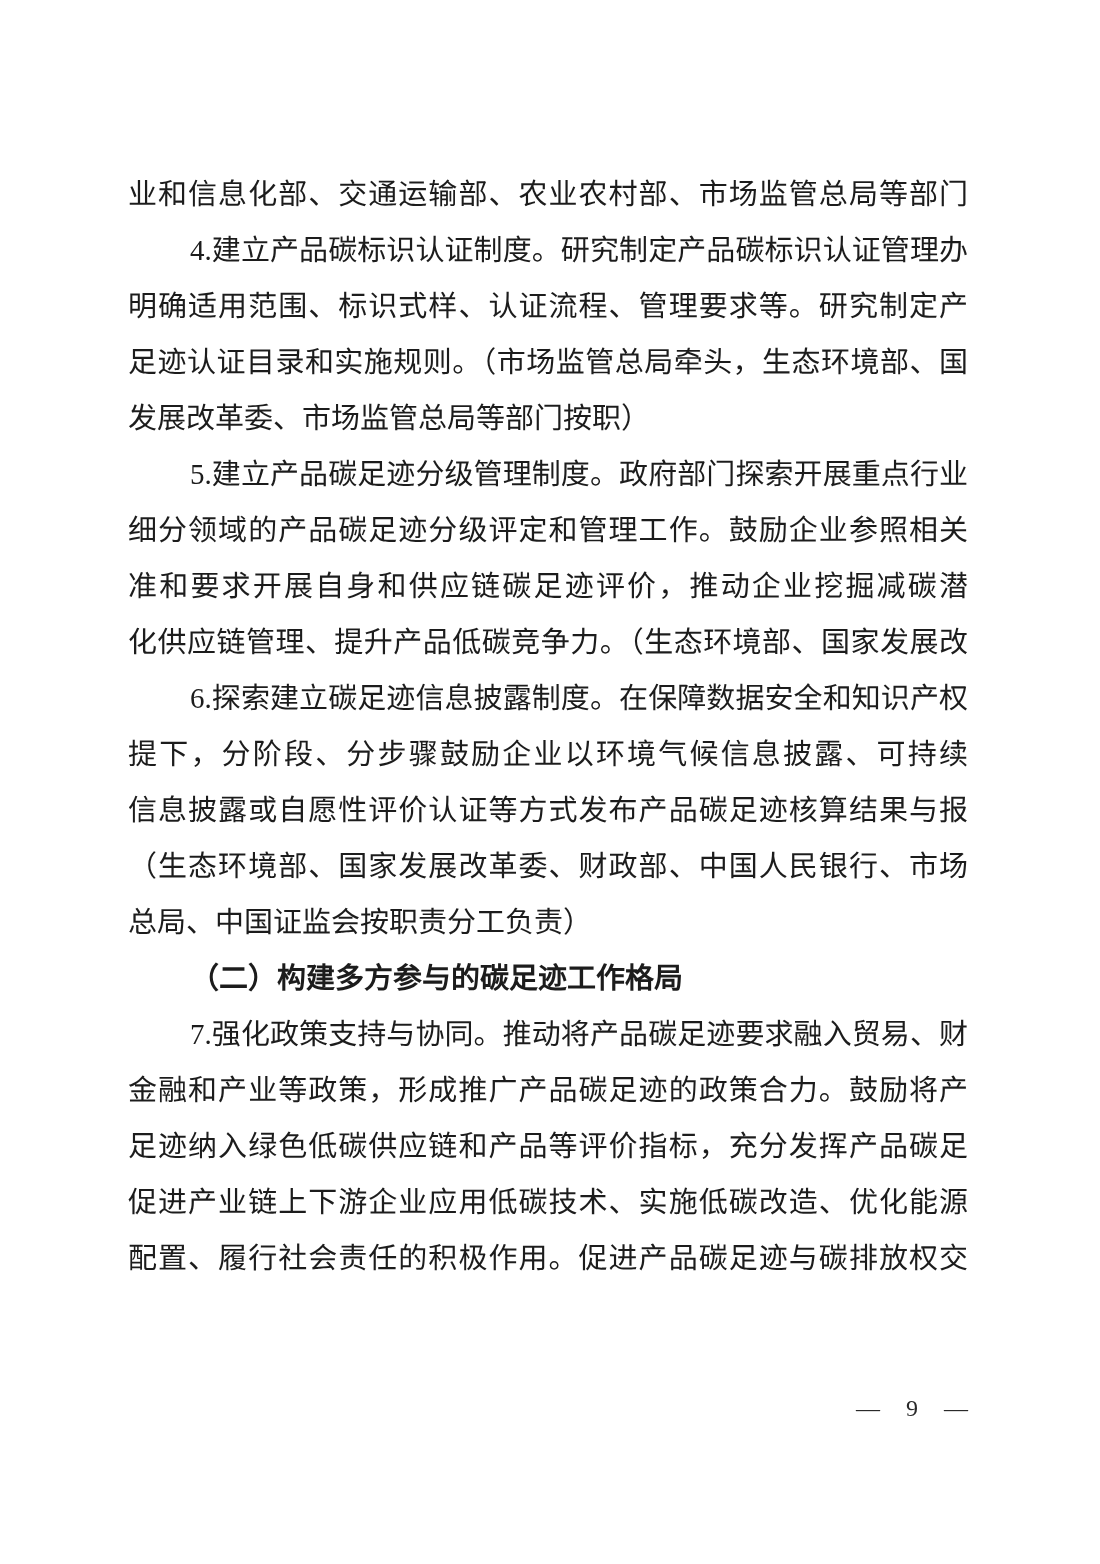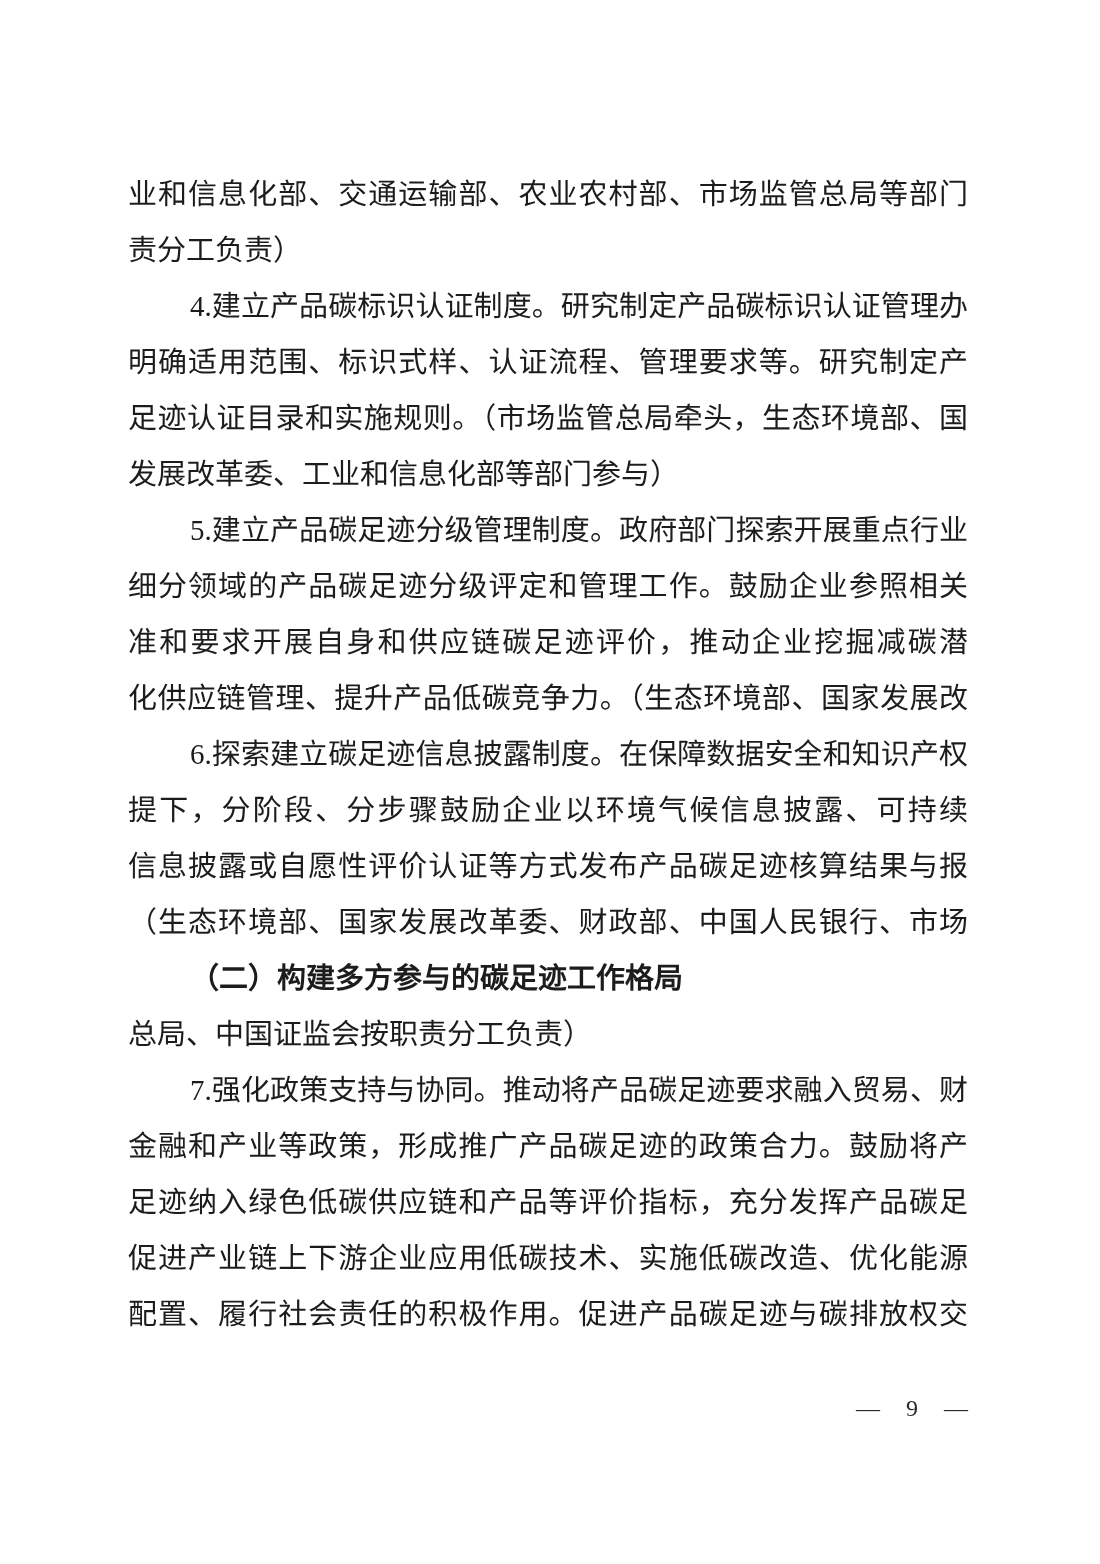--- a/index.html
+++ b/index.html
@@ -52,35 +52,34 @@
     line-height: 32px;
   }
 </style>
 </head>
 <body>
 
 <div class="page">
 
   <div class="textblock">
     <div class="line fill">业和信息化部、交通运输部、农业农村部、市场监管总局等部门按职</div>
-    <div class="line">责分工负责）</div>
     <div class="line fill indent">4.建立产品碳标识认证制度。研究制定产品碳标识认证管理办法，</div>
     <div class="line fill">明确适用范围、标识式样、认证流程、管理要求等。研究制定产品碳</div>
     <div class="line fill">足迹认证目录和实施规则。（市场监管总局牵头，生态环境部、国家</div>
-    <div class="line">发展改革委、工业和信息化部等部门参与）</div>
+    <div class="line">发展改革委、市场监管总局等部门按职）</div>
     <div class="line fill indent">5.建立产品碳足迹分级管理制度。政府部门探索开展重点行业和</div>
     <div class="line fill">细分领域的产品碳足迹分级评定和管理工作。鼓励企业参照相关标</div>
     <div class="line fill">准和要求开展自身和供应链碳足迹评价，推动企业挖掘减碳潜力、优</div>
     <div class="line fill">化供应链管理、提升产品低碳竞争力。（生态环境部、国家发展改革</div>
     <div class="line fill indent">6.探索建立碳足迹信息披露制度。在保障数据安全和知识产权前</div>
     <div class="line fill">提下，分阶段、分步骤鼓励企业以环境气候信息披露、可持续（发展）</div>
     <div class="line fill">信息披露或自愿性评价认证等方式发布产品碳足迹核算结果与报告。</div>
     <div class="line fill">（生态环境部、国家发展改革委、财政部、中国人民银行、市场监管</div>
+    <div class="line">总局、中国证监会按职责分工负责）</div>
     <div class="line indent bold">（二）构建多方参与的碳足迹工作格局</div>
-    <div class="line">总局、中国证监会按职责分工负责）</div>
     <div class="line fill indent">7.强化政策支持与协同。推动将产品碳足迹要求融入贸易、财政、</div>
     <div class="line fill">金融和产业等政策，形成推广产品碳足迹的政策合力。鼓励将产品碳</div>
     <div class="line fill">足迹纳入绿色低碳供应链和产品等评价指标，充分发挥产品碳足迹</div>
     <div class="line fill">促进产业链上下游企业应用低碳技术、实施低碳改造、优化能源资源</div>
     <div class="line fill">配置、履行社会责任的积极作用。促进产品碳足迹与碳排放权交易、</div>
   </div>
 
   <div class="footer">
     <span>—</span>
     <span>9</span>

